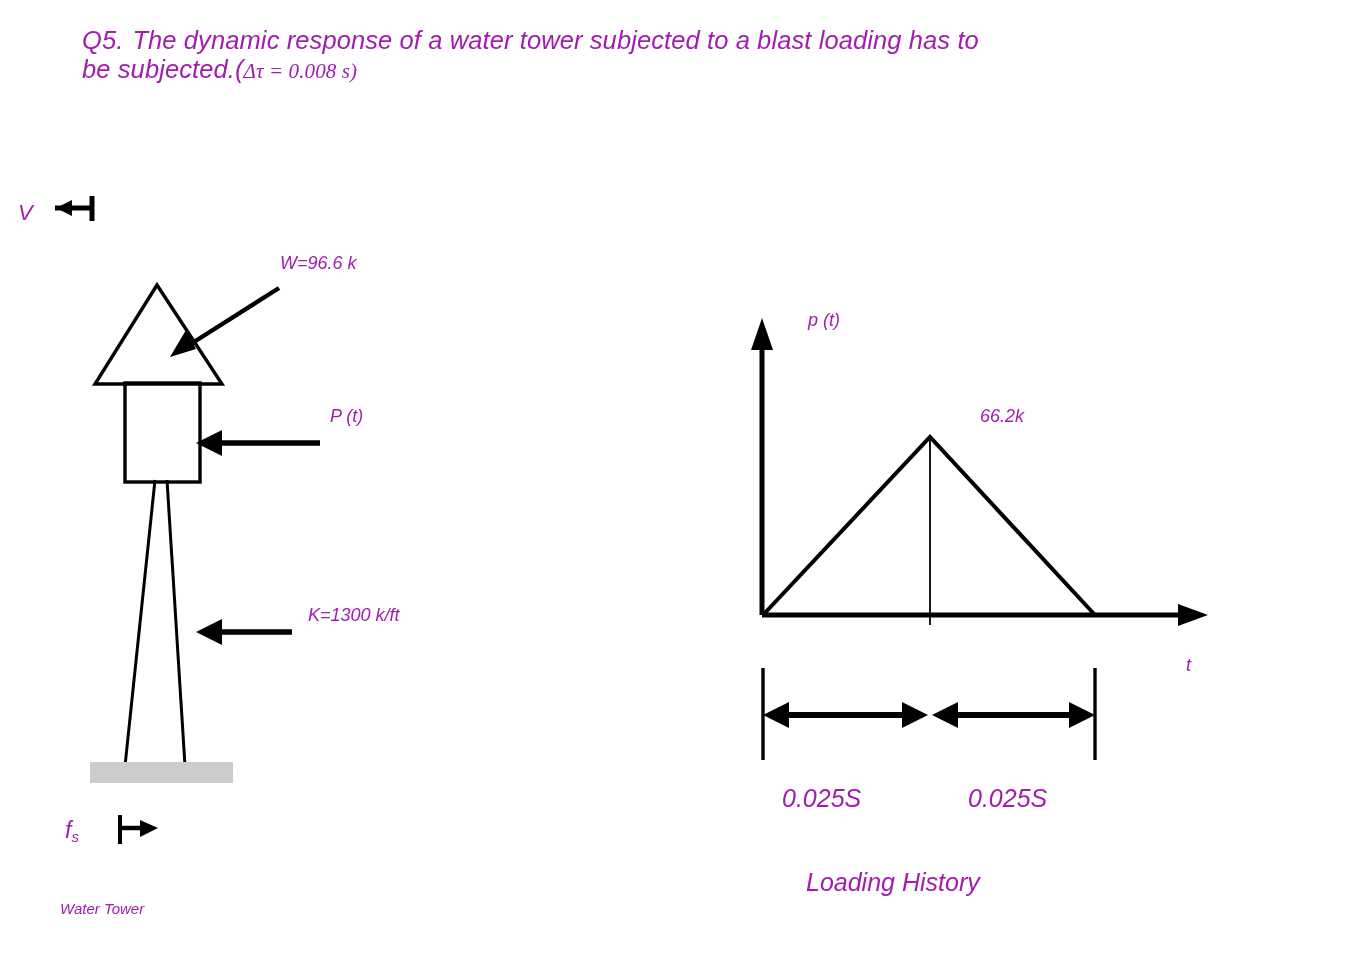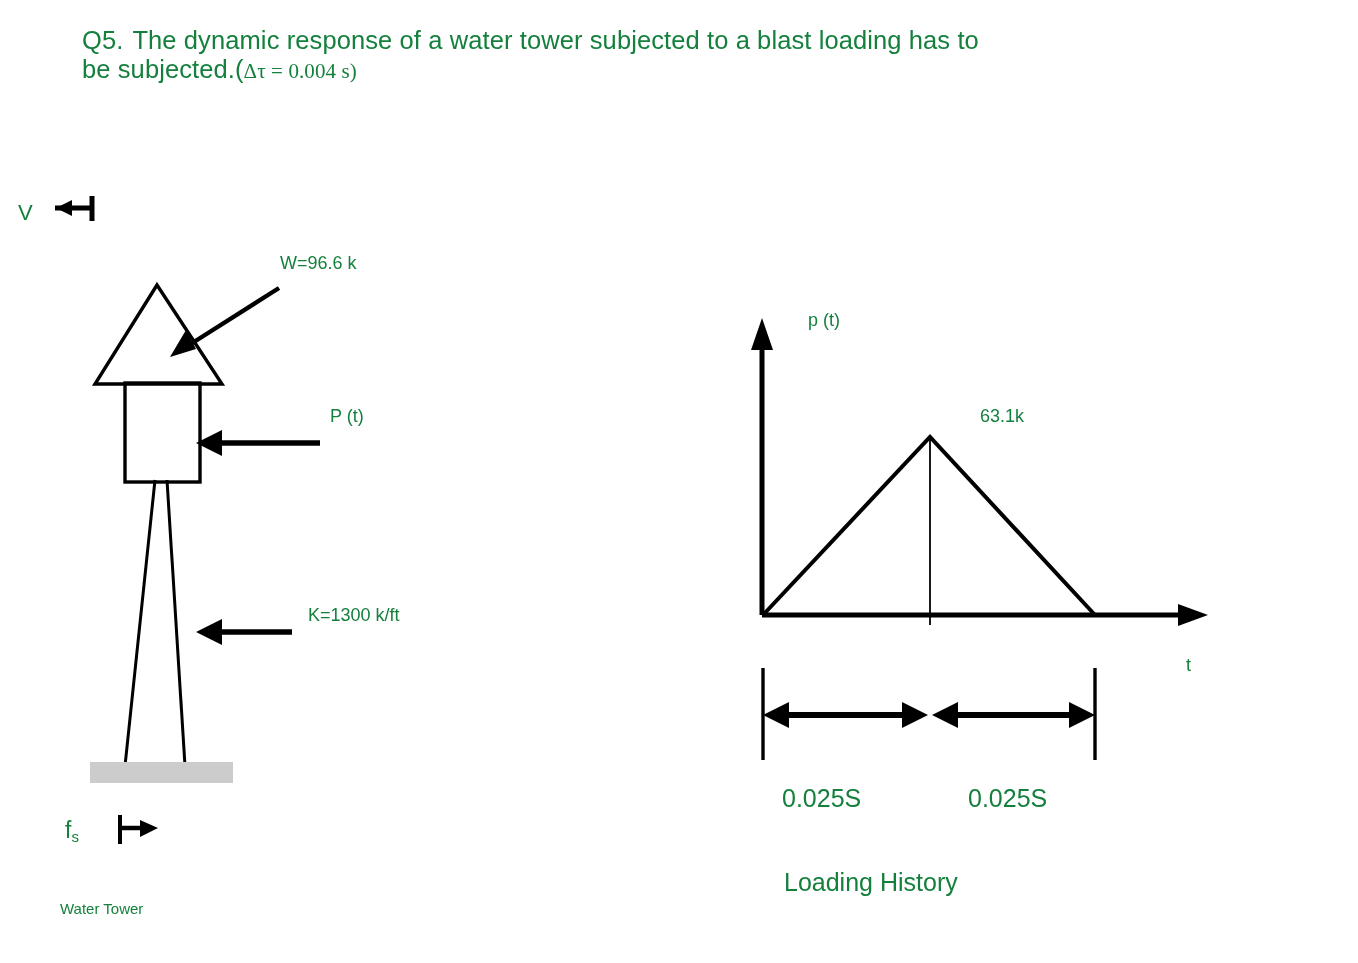--- a/index.html
+++ b/index.html
@@ -18,21 +18,22 @@
   .stage {
     position: absolute;
     left: 0; top: 0;
     width: 1358px;
     height: 963px;
   }
   .txt {
     position: absolute;
     white-space: nowrap;
     line-height: 1.15;
-    color: #15803d;
+    color: #a21caf;
+    font-style: italic;
   }
 
   
   #question-text {
     left: 82px;
     top: 26px;
     width: 1180px;
     font-size: 25.5px;
     white-space: normal;
     letter-spacing: 0.1px;
@@ -53,49 +54,49 @@
   #label-k        { left: 308px; top: 605px; }
   #label-fs       { left: 65px;  top: 817px; font-size: 23px; }
   #label-fs .sub  { font-size: 15px; vertical-align: -0.28em; }
   #caption-tower  { left: 60px;  top: 900px; font-size: 15px; }
 
   #label-pt-chart { left: 808px; top: 310px; }
   #label-peak     { left: 980px; top: 406px; }
   #label-t        { left: 1186px;top: 655px; }
   #label-dim-1    { left: 782px; top: 784px; font-size: 25px; }
   #label-dim-2    { left: 968px; top: 784px; font-size: 25px; }
-  #caption-chart  { left: 784px; top: 868px; font-size: 25px; }
+  #caption-chart  { left: 806px; top: 868px; font-size: 25px; }
 
   svg.overlay {
     position: absolute;
     left: 0; top: 0;
     width: 1358px;
     height: 963px;
     pointer-events: none;
   }
 </style>
 </head>
 <body>
 
 <div class="stage">
 
   <div class="txt" id="question-text">
     <span class="qnum">Q5.</span><span>The dynamic response of a water tower subjected to a blast loading has to</span><br>
-    <span>be subjected.(</span><span class="mathitalic">Δτ = 0.004 s</span><span class="mathitalic">)</span>
+    <span>be subjected.(</span><span class="mathitalic">Δτ = 0.008 s</span><span class="mathitalic">)</span>
   </div>
 
   <div class="txt fig-label" id="label-v">V</div>
   <div class="txt fig-label" id="label-w">W=96.6 k</div>
   <div class="txt fig-label" id="label-pt-tower">P (t)</div>
   <div class="txt fig-label" id="label-k">K=1300 k/ft</div>
   <div class="txt" id="label-fs"><span>f</span><span class="sub">s</span></div>
   <div class="txt caption" id="caption-tower">Water Tower</div>
 
   <div class="txt fig-label" id="label-pt-chart">p (t)</div>
-  <div class="txt fig-label" id="label-peak">63.1k</div>
+  <div class="txt fig-label" id="label-peak">66.2k</div>
   <div class="txt fig-label" id="label-t">t</div>
   <div class="txt" id="label-dim-1">0.025S</div>
   <div class="txt" id="label-dim-2">0.025S</div>
   <div class="txt" id="caption-chart">Loading History</div>
 
   <svg class="overlay" viewBox="0 0 1358 963">
     <defs>
       <marker id="solidArrowL" viewBox="0 0 12 12" refX="11" refY="6" markerWidth="7" markerHeight="7" orient="auto-start-reverse">
         <path d="M 11 0 L 11 12 L 0 6 z" fill="#000"></path>
       </marker>

